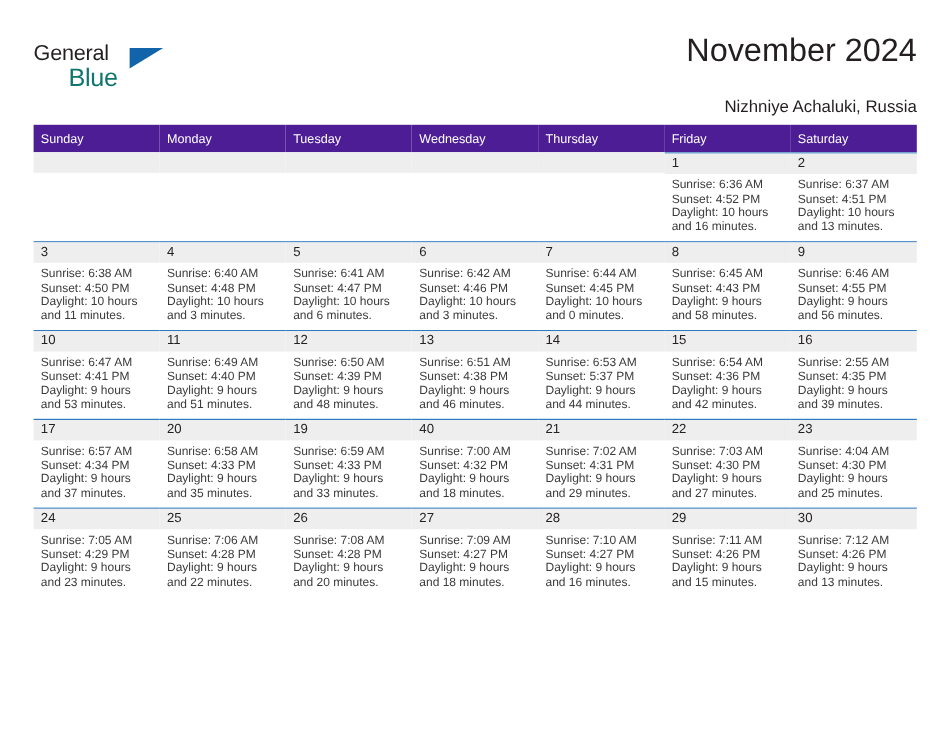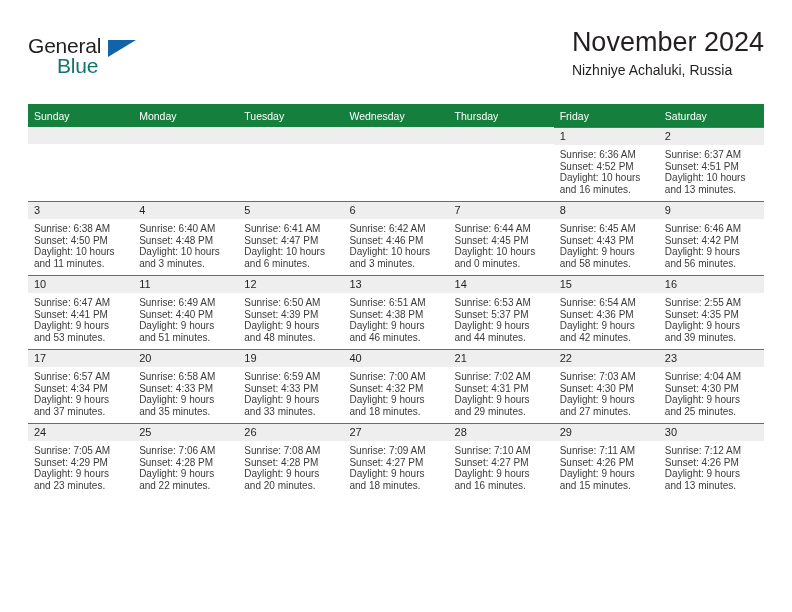--- a/index.html
+++ b/index.html
@@ -33,21 +33,21 @@
     position: absolute;
     left: 0;
     top: 8px;
     width: 180px;
     height: 52px;
   }
   .brand-general {
     position: absolute;
     left: 0;
     top: 0;
-    font-size: 21px;
+    font-size: 18px;
     letter-spacing: -0.2px;
     color: #231f20;
     font-family: "Liberation Sans", sans-serif;
   }
   .brand-blue {
     position: absolute;
     left: 29px;
     top: 20px;
     font-size: 21px;
     letter-spacing: -0.2px;
@@ -61,47 +61,48 @@
     width: 0;
     height: 0;
     border-left: 28px solid #1163aa;
     border-bottom: 17px solid transparent;
   }
 
   .title-block {
     position: absolute;
     right: 0;
     top: 0;
+    text-align: right;
   }
   .cal-title {
     font-size: 27px;
     font-weight: normal;
     color: #231f20;
     line-height: 32px;
     white-space: nowrap;
   }
   .cal-subtitle {
     font-size: 14px;
     color: #231f20;
     line-height: 20px;
-    margin-top: 2px;
+    margin-top: 20px;
     white-space: nowrap;
   }
 
   
   .calendar {
     position: absolute;
     left: 28px;
     top: 104px;
     width: 736px;
     border-collapse: collapse;
     table-layout: fixed;
   }
   .calendar th {
-    background: #15803d;
+    background: #4c1d95;
     color: #ffffff;
     font-size: 10.5px;
     font-weight: normal;
     text-align: left;
     padding: 5px 0 5px 6px;
     height: 13px;
     border: none;
   }
   .calendar td {
     vertical-align: top;
@@ -289,21 +290,21 @@
                 <div>Daylight: 9 hours</div>
                 <div>and 58 minutes.</div>
               </div>
             </div>
           </td>
           <td>
             <div class="cell">
               <div class="datestrip">9</div>
               <div class="cellbody">
                 <div>Sunrise: 6:46 AM</div>
-                <div>Sunset: 4:42 PM</div>
+                <div>Sunset: 4:55 PM</div>
                 <div>Daylight: 9 hours</div>
                 <div>and 56 minutes.</div>
               </div>
             </div>
           </td>
         </tr>
         <tr>
           <td>
             <div class="cell">
               <div class="datestrip">10</div>

